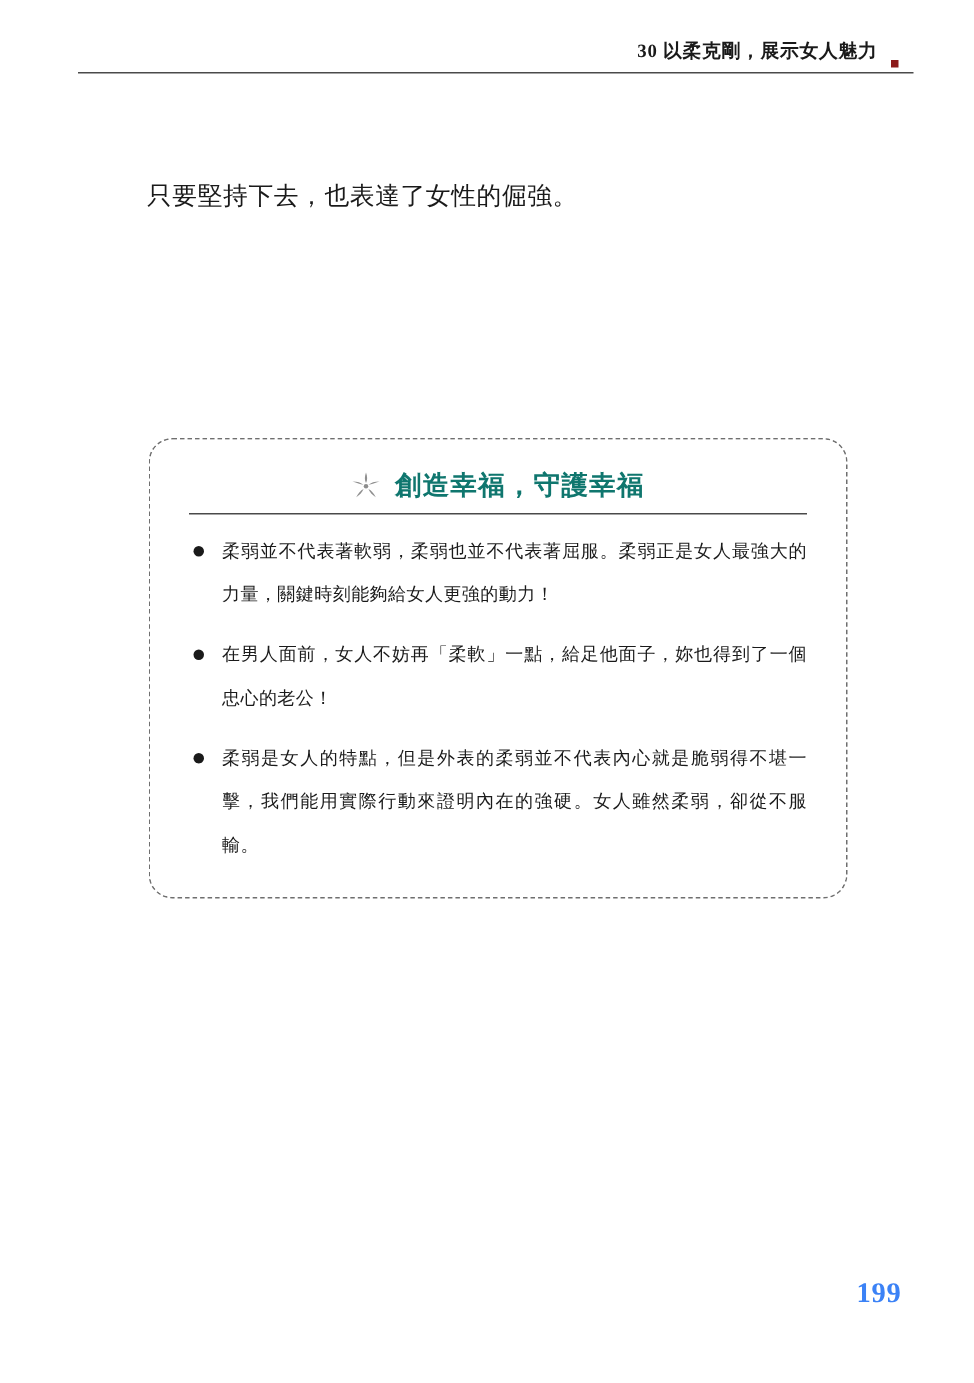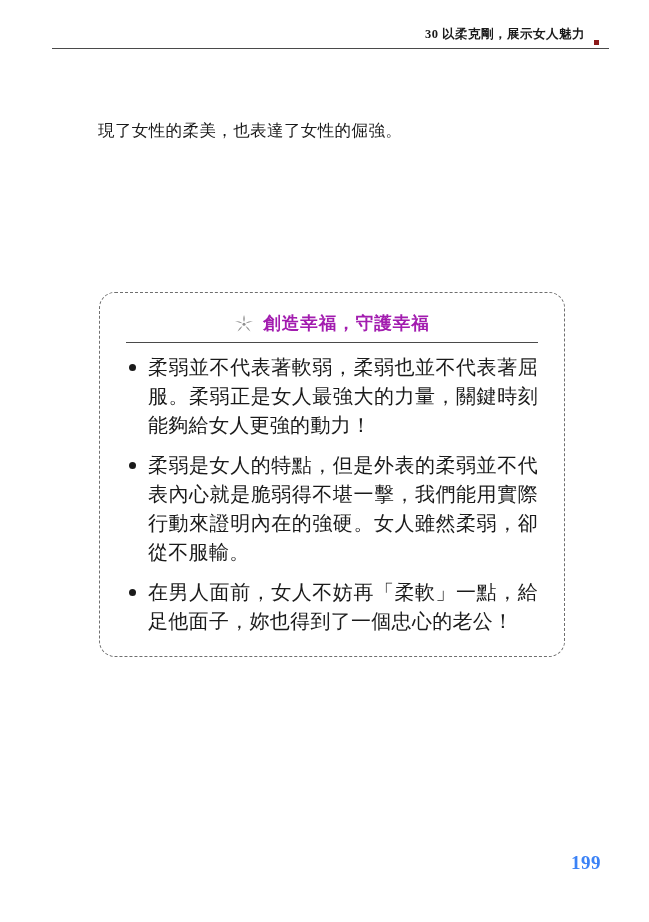--- a/index.html
+++ b/index.html
@@ -92,36 +92,36 @@
     display: inline-block;
     width: 20px;
     height: 20px;
     position: relative;
     top: 1px;
   }
   .callout-title {
     font-size: 17.5px;
     font-weight: bold;
     letter-spacing: 1px;
-    color: #a21caf;
+    color: #0f766e;
   }
   .callout-rule {
     margin: 7px 0 10px 0;
     height: 1px;
     background: #4a4a4a;
   }
   ul.bullets {
     list-style: none;
     margin: 0;
     padding: 0;
   }
   ul.bullets li {
     position: relative;
     padding-left: 22px;
-    font-size: 20px;
+    font-size: 12px;
     line-height: 29px;
     text-align: justify;
     text-justify: inter-ideograph;
     margin-bottom: 11px;
     letter-spacing: 0.3px;
   }
   ul.bullets li:last-child { margin-bottom: 0; }
   ul.bullets li::before {
     content: "";
     position: absolute;
@@ -147,21 +147,21 @@
 </head>
 <body>
 
 <div class="header">
   <div class="header-title">30 以柔克剛，展示女人魅力</div>
   <div class="header-square"></div>
   <div class="header-rule"></div>
 </div>
 
 <div class="content">
-  <p class="para">現了女性的柔美，也表達了女性的倔強。</p>
+  <p class="para">只要堅持下去，也表達了女性的倔強。</p>
 </div>
 
 <div class="callout">
   <div class="callout-head">
     <span class="callout-flower">
       <svg viewBox="0 0 20 20" width="20" height="20" aria-hidden="true">
         <g fill="#8e8e8e">
           <path d="M10 1 C11 4 11 6 10 8 C9 6 9 4 10 1 Z"></path>
           <path d="M19 7 C16 8 14 9 11.6 9.2 C13.5 7.8 15.5 7 19 7 Z"></path>
           <path d="M1 7 C4.5 7 6.5 7.8 8.4 9.2 C6 9 4 8 1 7 Z"></path>
@@ -169,18 +169,18 @@
           <path d="M3.5 17.5 C4.8 14.8 6.4 13 8.4 12 C7.4 14.2 6 15.8 3.5 17.5 Z"></path>
         </g>
         <circle cx="10" cy="10.2" r="1.5" fill="#8e8e8e"></circle>
       </svg>
     </span>
     <span class="callout-title">創造幸福，守護幸福</span>
   </div>
   <div class="callout-rule"></div>
   <ul class="bullets">
     <li>柔弱並不代表著軟弱，柔弱也並不代表著屈服。柔弱正是女人最強大的力量，關鍵時刻能夠給女人更強的動力！</li>
+    <li>在男人面前，女人不妨再「柔軟」一點，給足他面子，妳也得到了一個忠心的老公！</li>
     <li>柔弱是女人的特點，但是外表的柔弱並不代表內心就是脆弱得不堪一擊，我們能用實際行動來證明內在的強硬。女人雖然柔弱，卻從不服輸。</li>
-    <li>在男人面前，女人不妨再「柔軟」一點，給足他面子，妳也得到了一個忠心的老公！</li>
   </ul>
 </div>
 
 <div class="page-number">199</div>
 
 </body></html>

